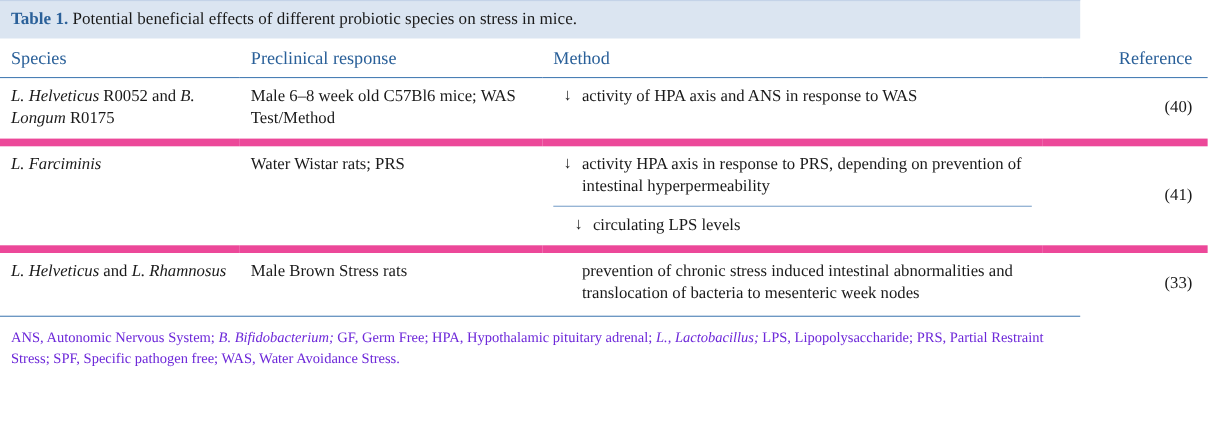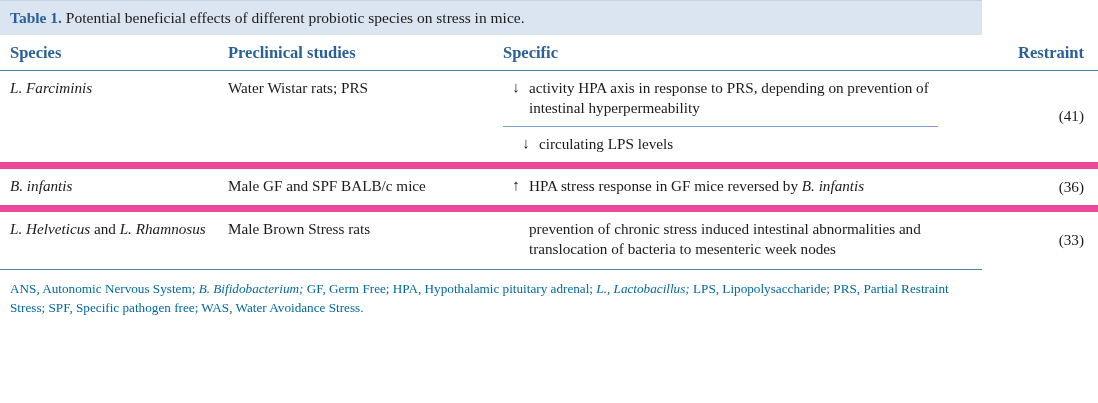--- a/index.html
+++ b/index.html
@@ -38,21 +38,21 @@
     border-collapse: collapse;
     table-layout: fixed;
   }
   table.main col.c1 { width: 218px; }
   table.main col.c2 { width: 275px; }
   table.main col.c3 { width: 455px; }
   table.main col.c4 { width: 150px; }
 
   thead th {
     color: #2a6099;
-    font-weight: bold;
+    font-weight: normal;
     font-size: 16.5px;
     text-align: left;
     padding: 8px 10px 7px 10px;
     border-bottom: 1.6px solid #4a7fb5;
     vertical-align: bottom;
   }
   thead th.ref {
     text-align: right;
     padding-right: 14px;
   }
@@ -91,21 +91,21 @@
     margin-top: 6px;
     padding-top: 7px;
     border-top: 1px solid #7ea4cb;
   }
   .eff-first { padding-bottom: 2px; }
   .footnote {
     font-size: 13.2px;
     line-height: 1.45;
     padding: 9px 10px 6px 10px;
     border-top: 1.6px solid #4a7fb5;
-    color: #0369a1;
+    color: #6d28d9;
   }
   .footnote em { font-style: italic; }
 </style>
 </head>
 <body>
 
 <div class="table-wrap">
 
   <div class="caption">
     <span class="cap-label">Table 1.</span>
@@ -115,51 +115,51 @@
   <table class="main">
     <colgroup>
       <col class="c1">
         <col class="c2">
         <col class="c3">
         <col class="c4">
     </colgroup>
     <thead>
       <tr>
         <th>Species</th>
-        <th>Preclinical studies</th>
-        <th>Specific</th>
-        <th class="ref">Restraint</th>
+        <th>Preclinical response</th>
+        <th>Method</th>
+        <th class="ref">Reference</th>
       </tr>
     </thead>
     <tbody id="table-body">
+        <tr>
+          <td class="species"><em>L. Helveticus</em> R0052 and <em>B. Longum</em> R0175</td>
+          <td>Male 6–8 week old C57Bl6 mice; WAS Test/Method</td>
+          <td>
+            <div class="effects-block eff-first">
+              <span class="arrow">↓</span>
+              <span class="eff-text">activity of HPA axis and ANS in response to WAS</span>
+            </div>
+          </td>
+          <td class="ref">(40)</td>
+        </tr>
         <tr>
           <td class="species"><em>L. Farciminis</em></td>
           <td>Water Wistar rats; PRS</td>
           <td>
             <div class="effects-block eff-first">
               <span class="arrow">↓</span>
               <span class="eff-text">activity HPA axis in response to PRS, depending on prevention of intestinal hyperpermeability</span>
             </div>
             <div class="effects-block eff-sub">
               <span class="arrow arrow-indent">↓</span>
               <span class="eff-text">circulating LPS levels</span>
             </div>
           </td>
           <td class="ref">(41)</td>
-        </tr>
-        <tr>
-          <td class="species"><em>B. infantis</em></td>
-          <td>Male GF and SPF BALB/c mice</td>
-          <td>
-            <div class="effects-block eff-first">
-              <span class="arrow">↑</span>
-              <span class="eff-text">HPA stress response in GF mice reversed by <em>B. infantis</em></span>
-            </div>
-          </td>
-          <td class="ref">(36)</td>
         </tr>
         <tr>
           <td class="species"><em>L. Helveticus</em> and <em>L. Rhamnosus</em></td>
           <td>Male Brown Stress rats</td>
           <td>
             <div class="effects-block eff-first">
               <span class="arrow"></span>
               <span class="eff-text">prevention of chronic stress induced intestinal abnormalities and translocation of bacteria to mesenteric week nodes</span>
             </div>
           </td>

